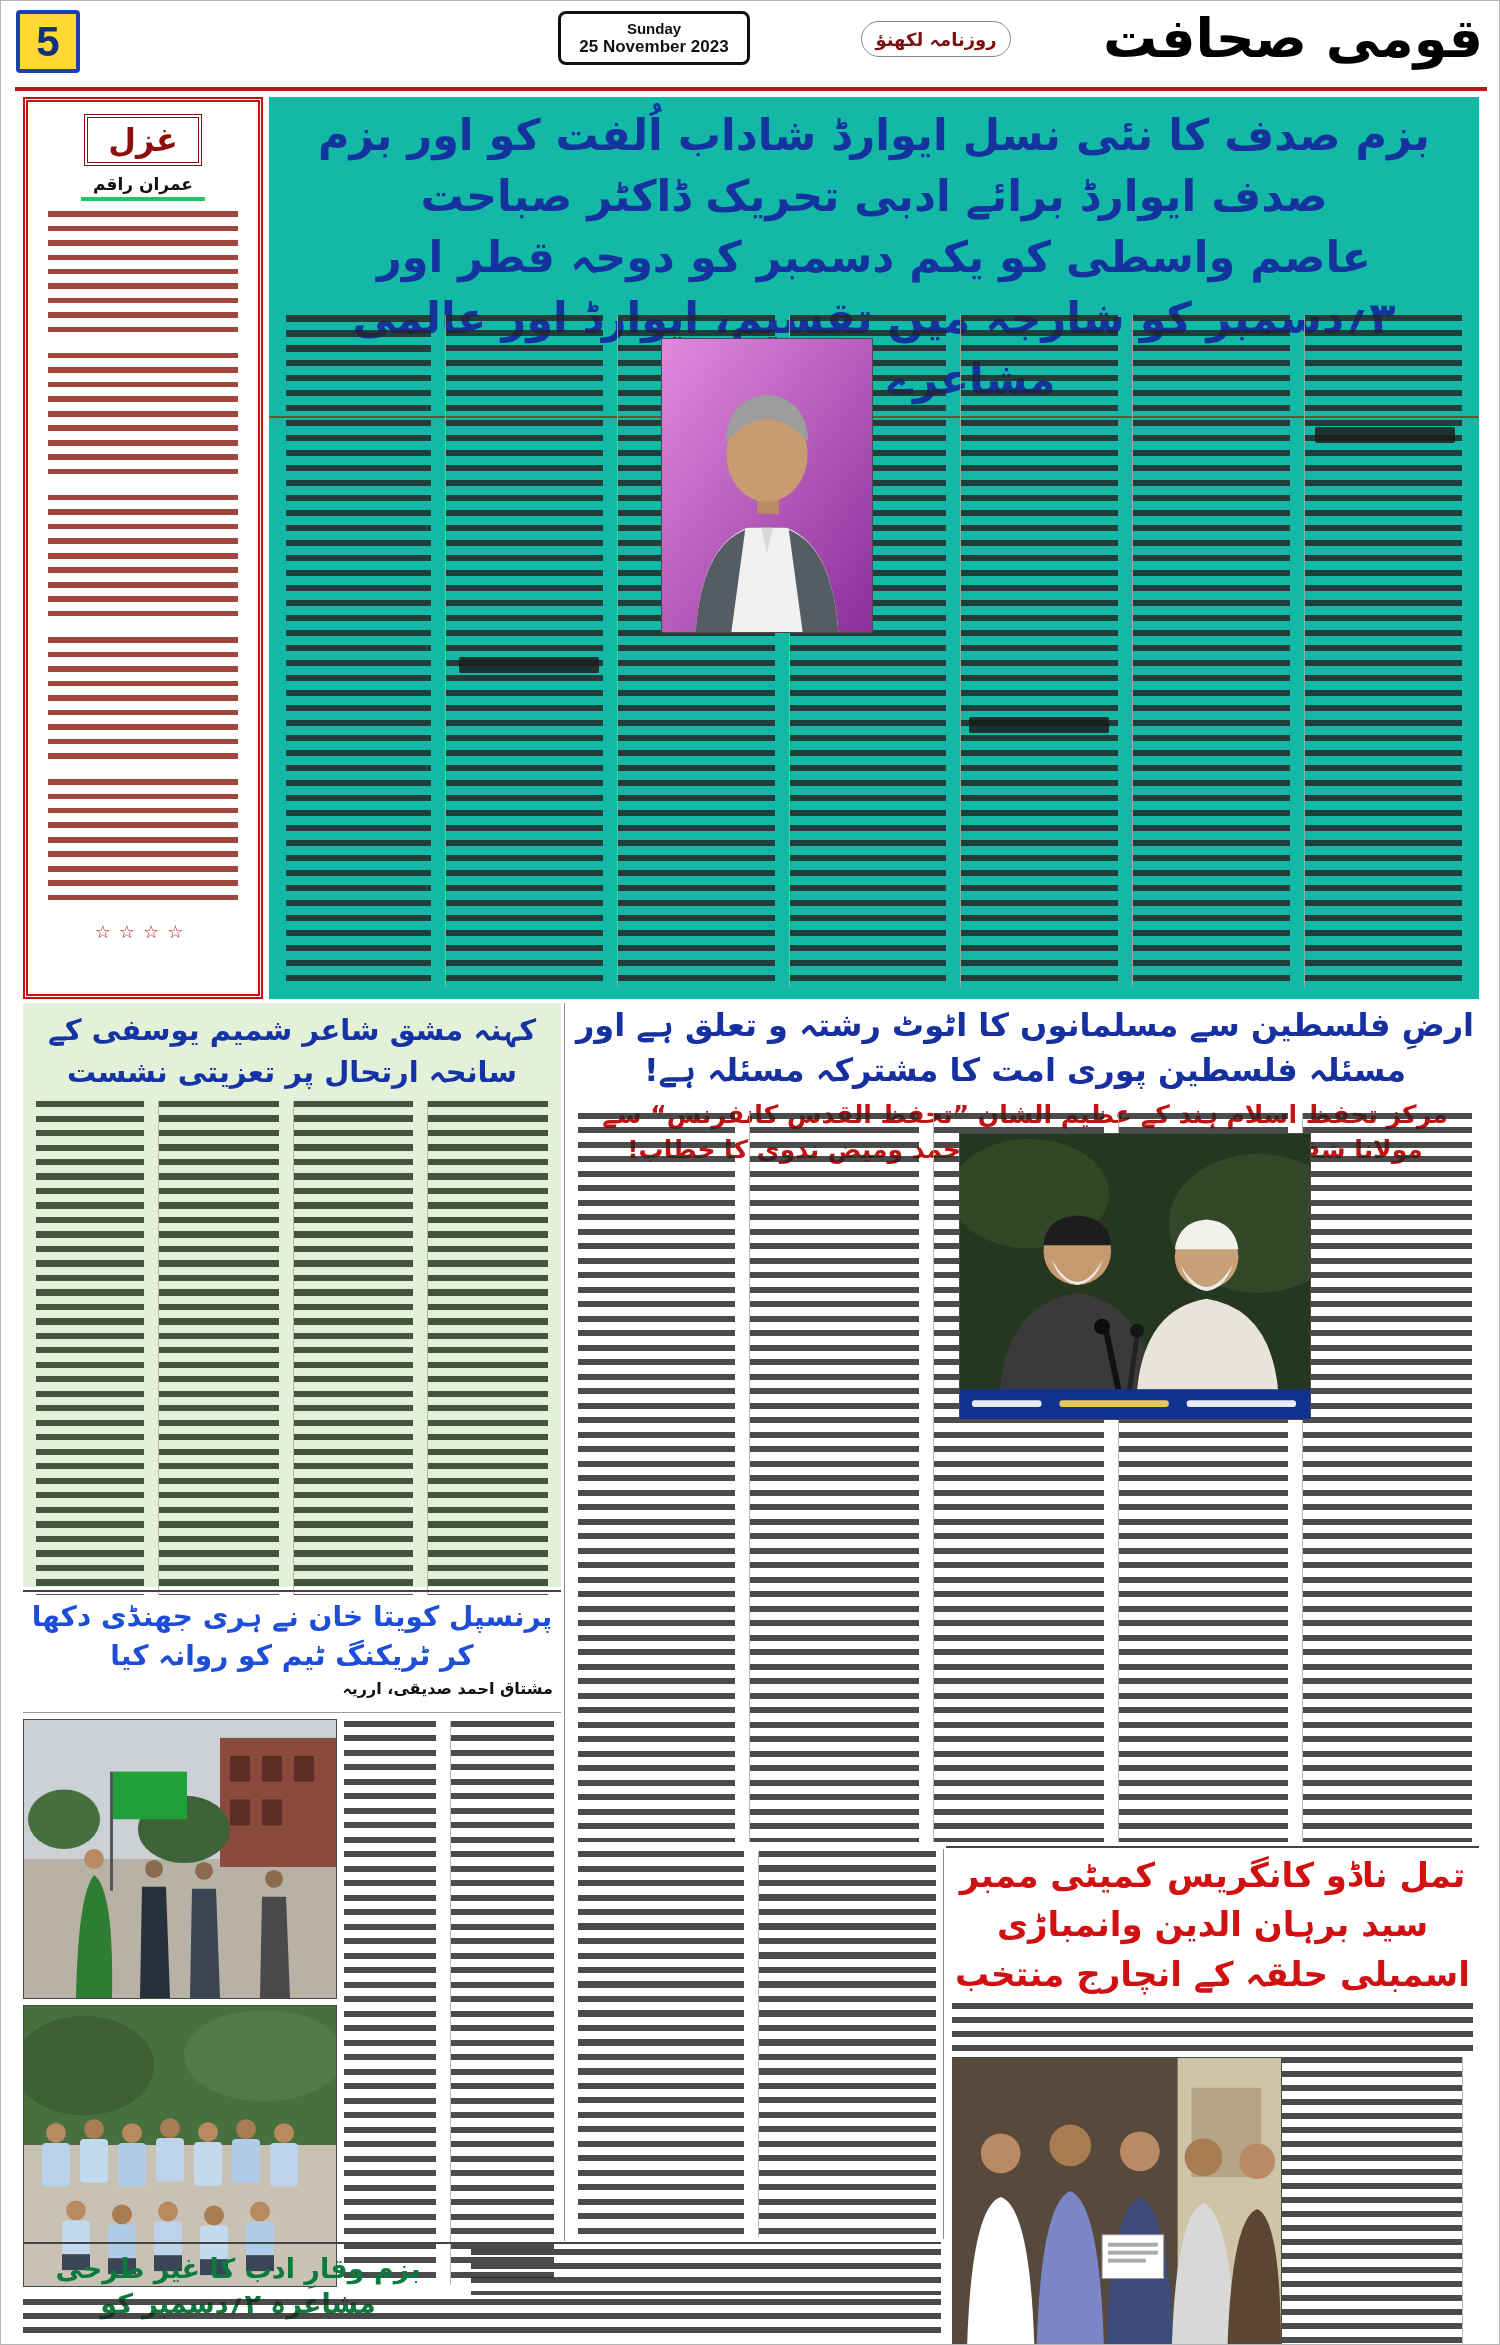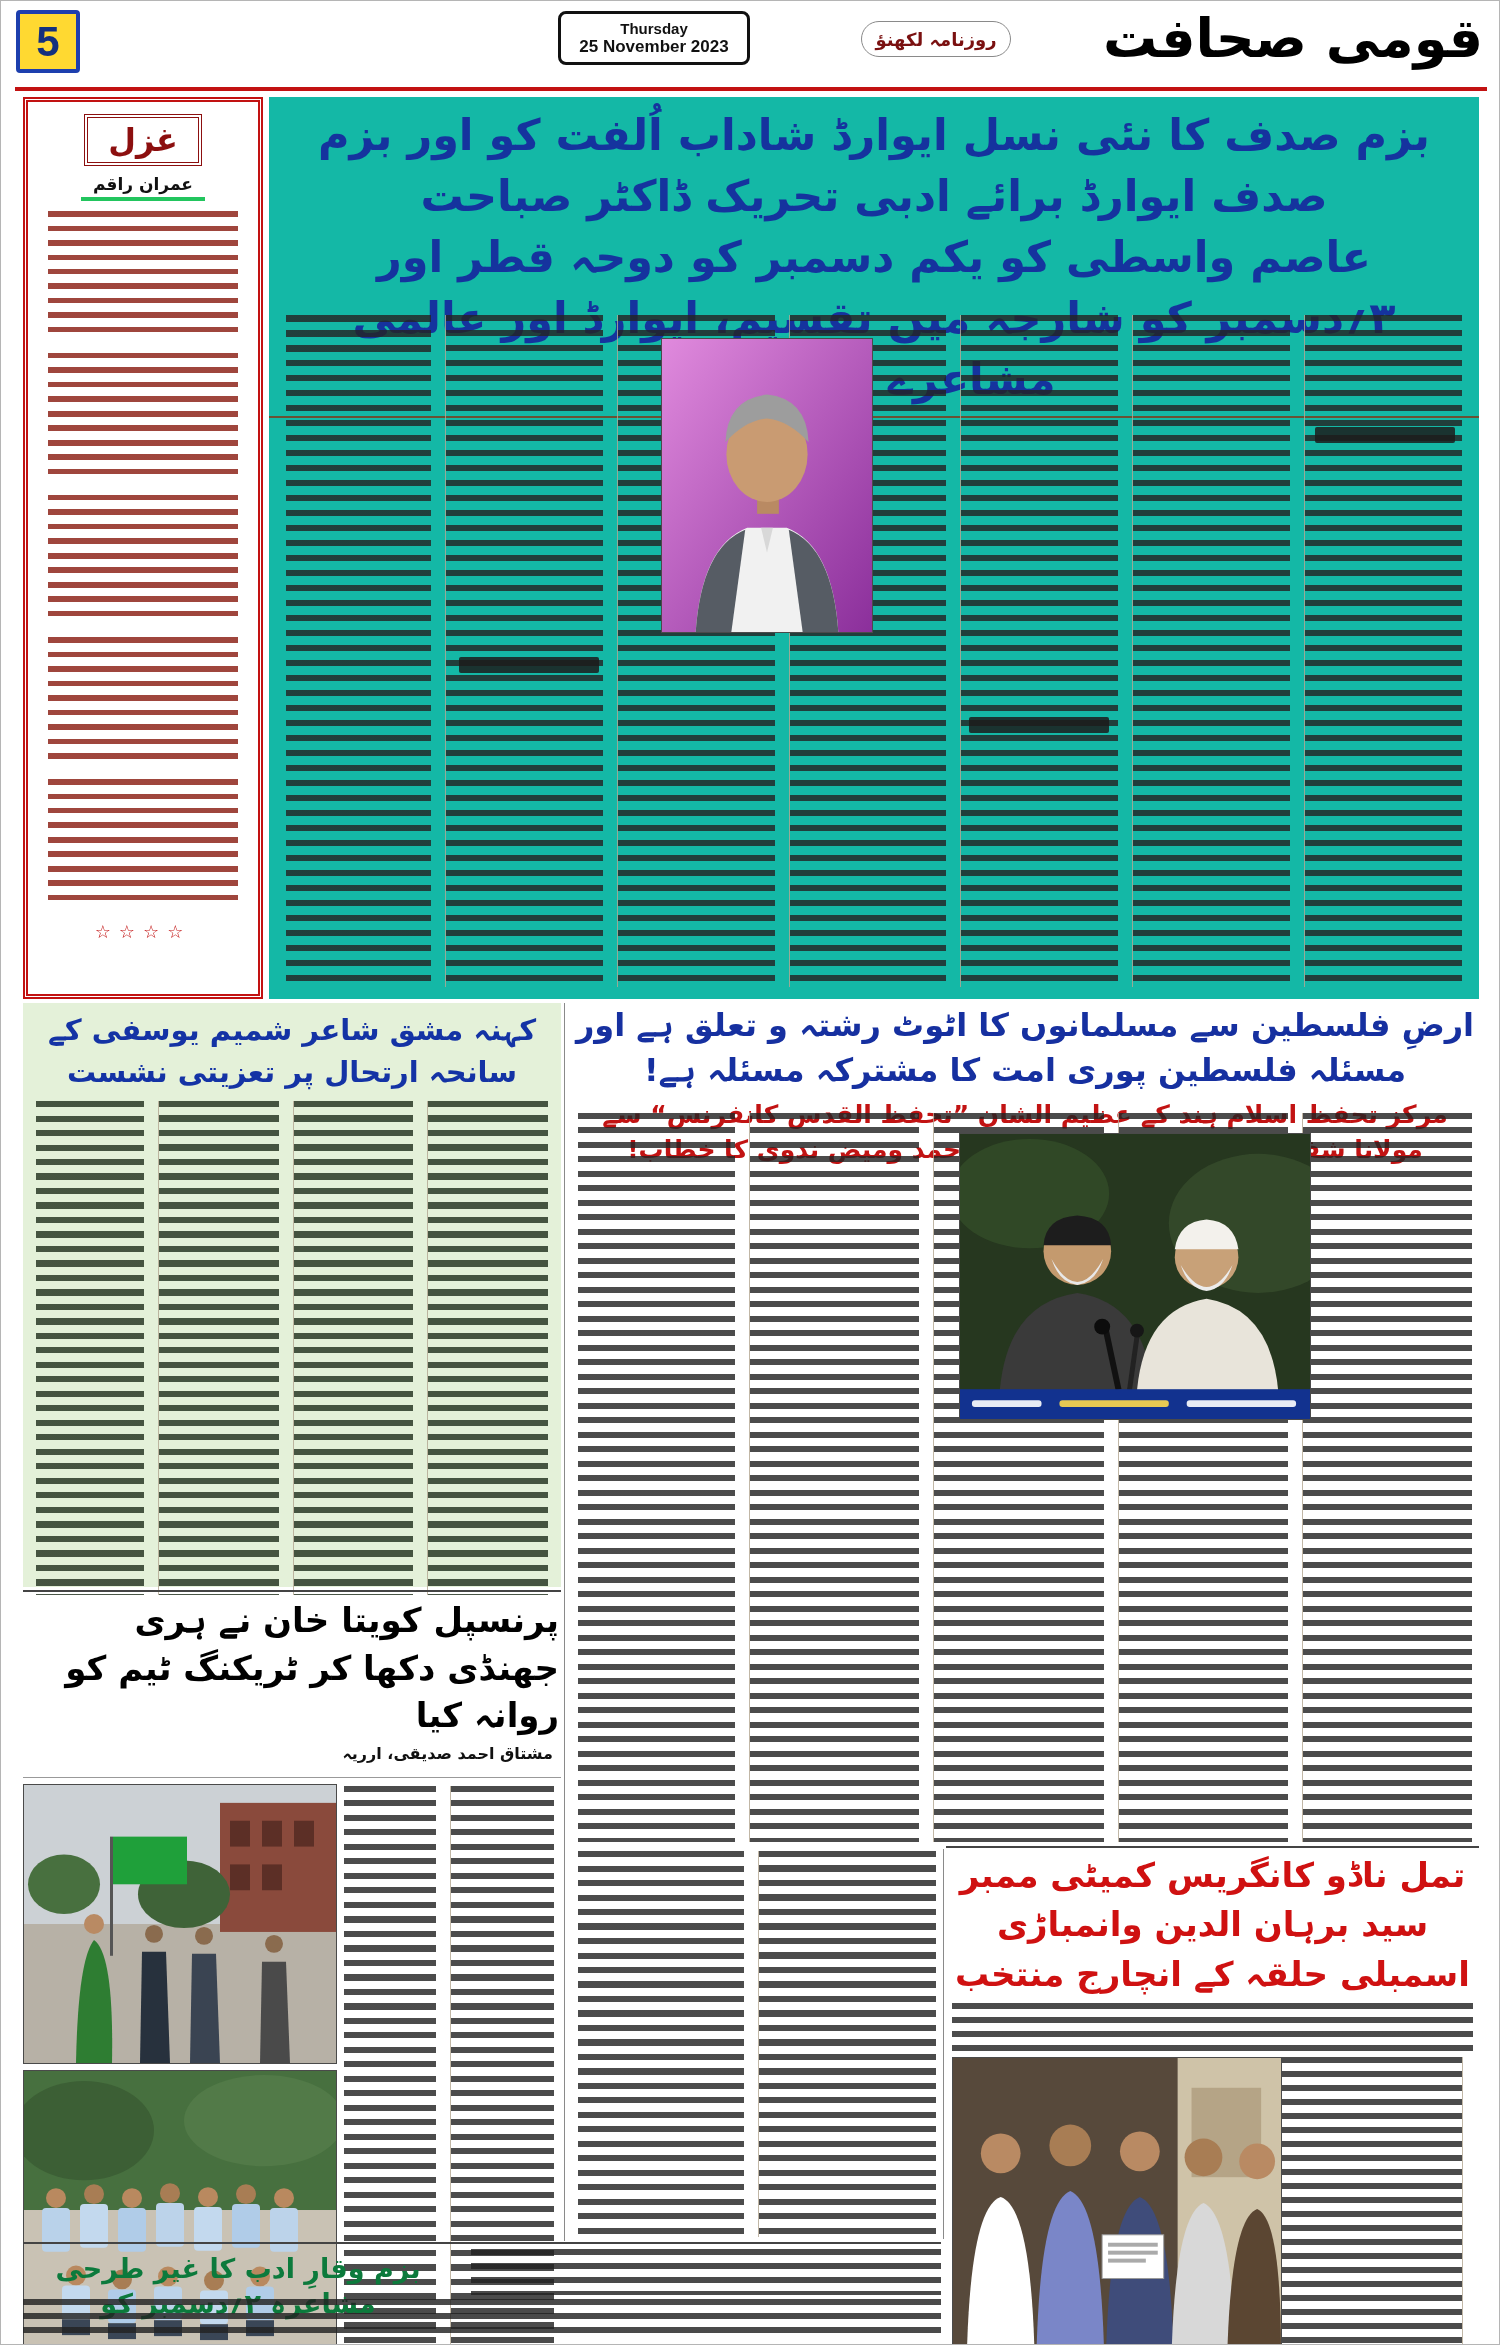--- a/index.html
+++ b/index.html
@@ -101,21 +101,21 @@
   .condolence {
     left:22px; top:1002px; width:538px; height:584px;
     background:#e4f1d9; padding:4px 6px;
   }
   .condolence h2 { color:#1433a5; font-size:29px; text-align:center; line-height:1.45; margin:2px 0 6px; }
   .condolence .ccols { height:498px; }
   .condolence .col { --ink:#23321f; --t:6px; --lh:14.5px; }
 
   
   .trek { left:22px; top:1594px; width:538px; height:644px; }
-  .trek h2 { color:#000000; font-size:34px; text-align:right; line-height:1.4; margin:2px 2px 4px; }
+  .trek h2 { color:#1d4ed8; font-size:28px; text-align:center; line-height:1.4; margin:2px 2px 4px; }
   .trek .byline { text-align:right; font-size:16px; font-weight:bold; color:#111; padding:0 8px 14px; border-bottom:1px solid #999; }
   .trek .trow { display:flex; margin-top:6px; height:568px; }
   .trek .photos { width:314px; }
   .trek .photos .photo { width:100%; }
   .trek .p1 { height:280px; }
   .trek .p2 { height:282px; margin-top:6px; }
   .trek .tcols { flex:1; margin-right:0; }
   .trek .col { --ink:#242424; --t:6px; --lh:14.5px; }
 
   
@@ -148,21 +148,21 @@
 <body>
 
 <div id="page">
 
   <div class="abs pagenum">
     <span>5</span>
   </div>
 
 
   <div class="abs datebox">
-    <div class="d1">Thursday</div>
+    <div class="d1">Sunday</div>
     <div class="d2">25 November 2023</div>
   </div>
 
   <div class="abs edition urdu">
     <span>روزنامہ لکھنؤ</span>
   </div>
 
   <div class="abs mast-ur urdu">قومی صحافت</div>
 
   <div class="abs rule-red"></div>

